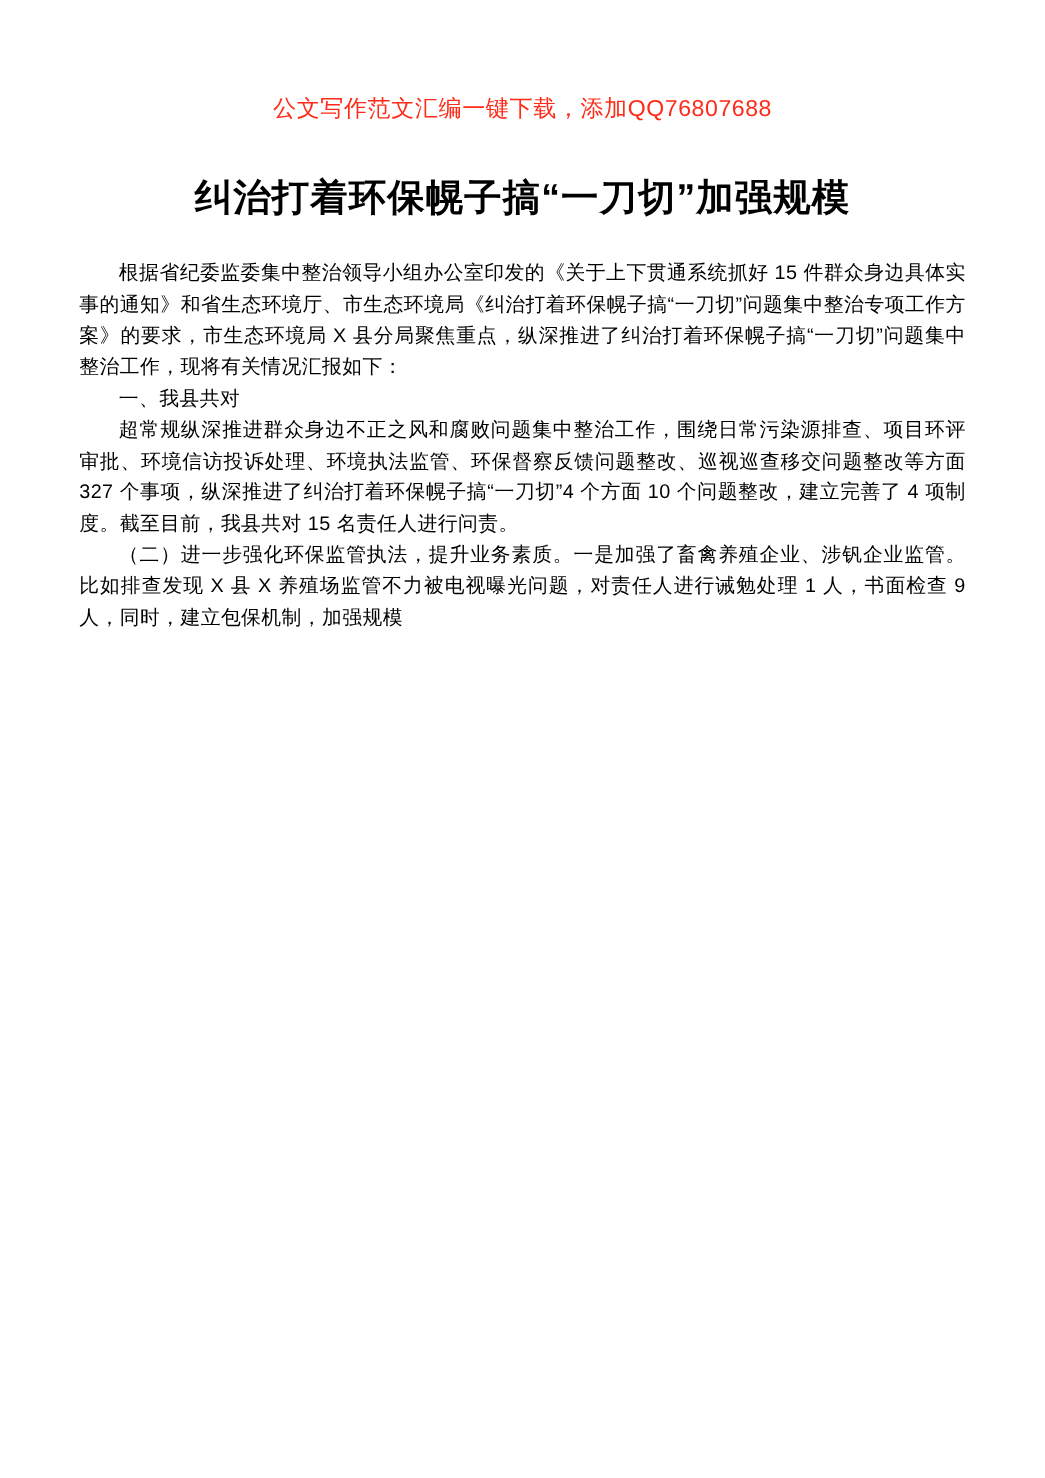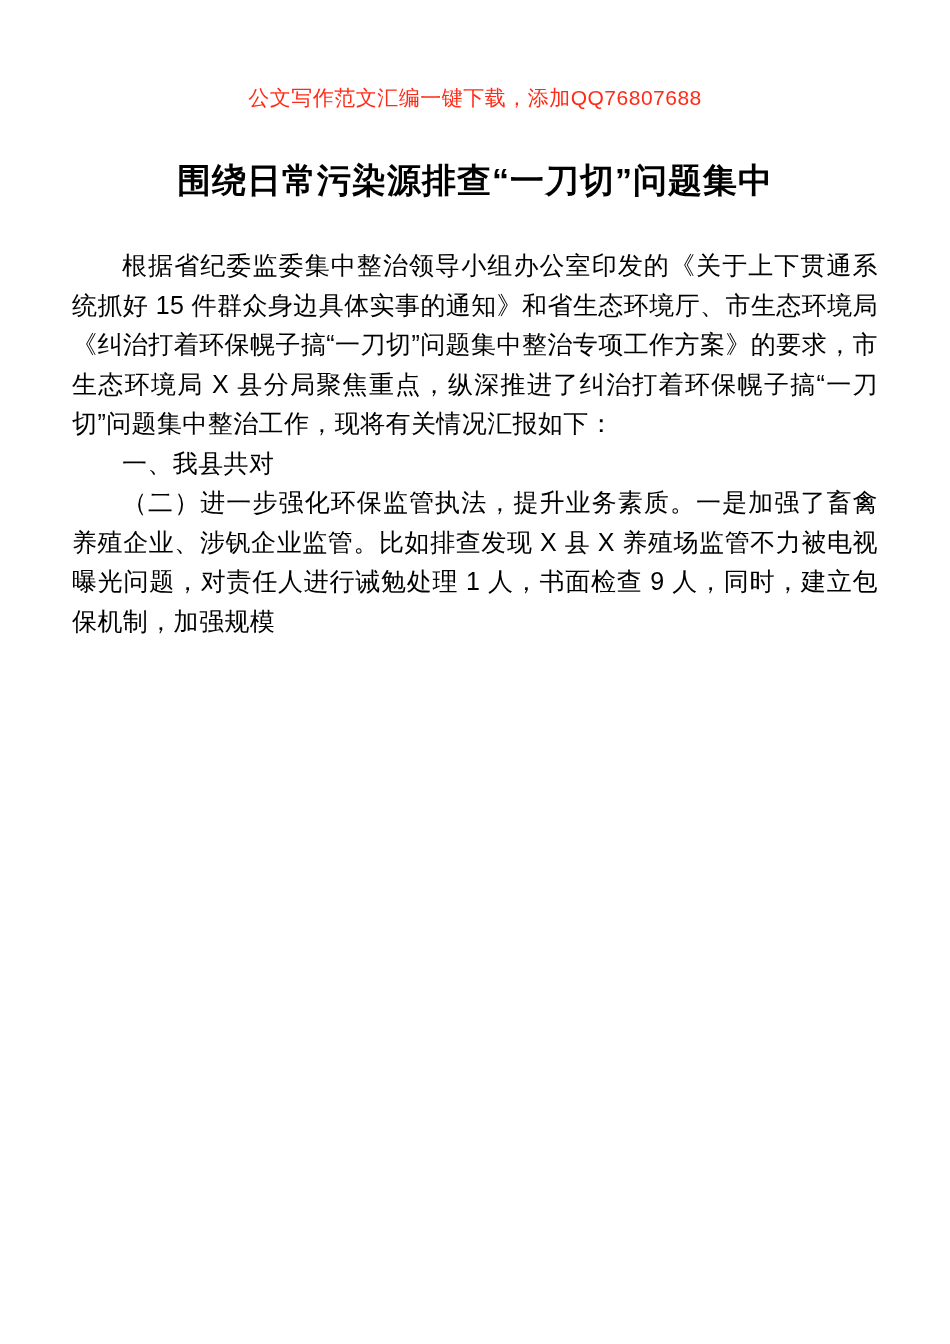--- a/index.html
+++ b/index.html
@@ -40,22 +40,22 @@
     font-size: 34px;
     font-weight: bold;
     line-height: 1.65;
     letter-spacing: 1px;
     font-family: "Liberation Sans", sans-serif;
   }
   .doc-title .line {
     display: block;
   }
   .body-text {
-    margin-top: 38px;
-    font-size: 25px;
+    margin-top: 26px;
+    font-size: 18px;
     line-height: 1.58;
     letter-spacing: 0.4px;
     text-align: justify;
     font-family: "Liberation Sans", sans-serif;
   }
   .para {
     margin: 0;
     text-indent: 2em;
     text-align: justify;
   }
@@ -64,22 +64,23 @@
   }
 </style>
 </head>
 <body>
 
 <div class="page">
 
   <div class="watermark">公文写作范文汇编一键下载，添加QQ76807688</div>
 
   <h1 class="doc-title">
-    <span class="line">围绕日常污染源排查“一刀切”问题集中</span>
+    <span class="line">纠治打着环保幌子搞“一刀切”加强规模</span>
   </h1>
 
   <div class="body-text">
     <p class="para">根据省纪委监委集中整治领导小组办公室印发的《关于上下贯通系统抓好 15 件群众身边具体实事的通知》和省生态环境厅、市生态环境局《纠治打着环保幌子搞“一刀切”问题集中整治专项工作方案》的要求，市生态环境局 X 县分局聚焦重点，纵深推进了纠治打着环保幌子搞“一刀切”问题集中整治工作，现将有关情况汇报如下：</p>
     <p class="para tight">一、我县共对</p>
+    <p class="para">超常规纵深推进群众身边不正之风和腐败问题集中整治工作，围绕日常污染源排查、项目环评审批、环境信访投诉处理、环境执法监管、环保督察反馈问题整改、巡视巡查移交问题整改等方面 327 个事项，纵深推进了纠治打着环保幌子搞“一刀切”4 个方面 10 个问题整改，建立完善了 4 项制度。截至目前，我县共对 15 名责任人进行问责。</p>
     <p class="para">（二）进一步强化环保监管执法，提升业务素质。一是加强了畜禽养殖企业、涉钒企业监管。比如排查发现 X 县 X 养殖场监管不力被电视曝光问题，对责任人进行诫勉处理 1 人，书面检查 9 人，同时，建立包保机制，加强规模</p>
   </div>
 
 </div>
 
 </body></html>

